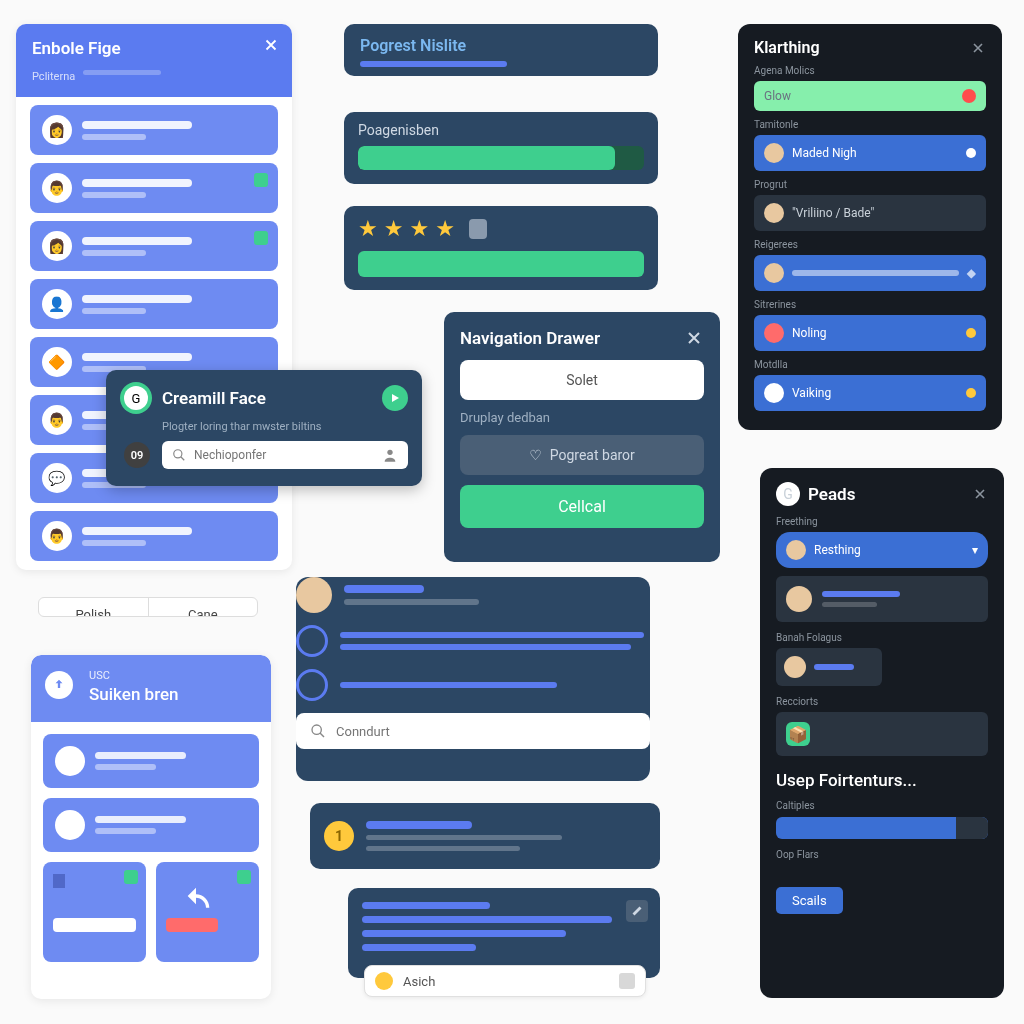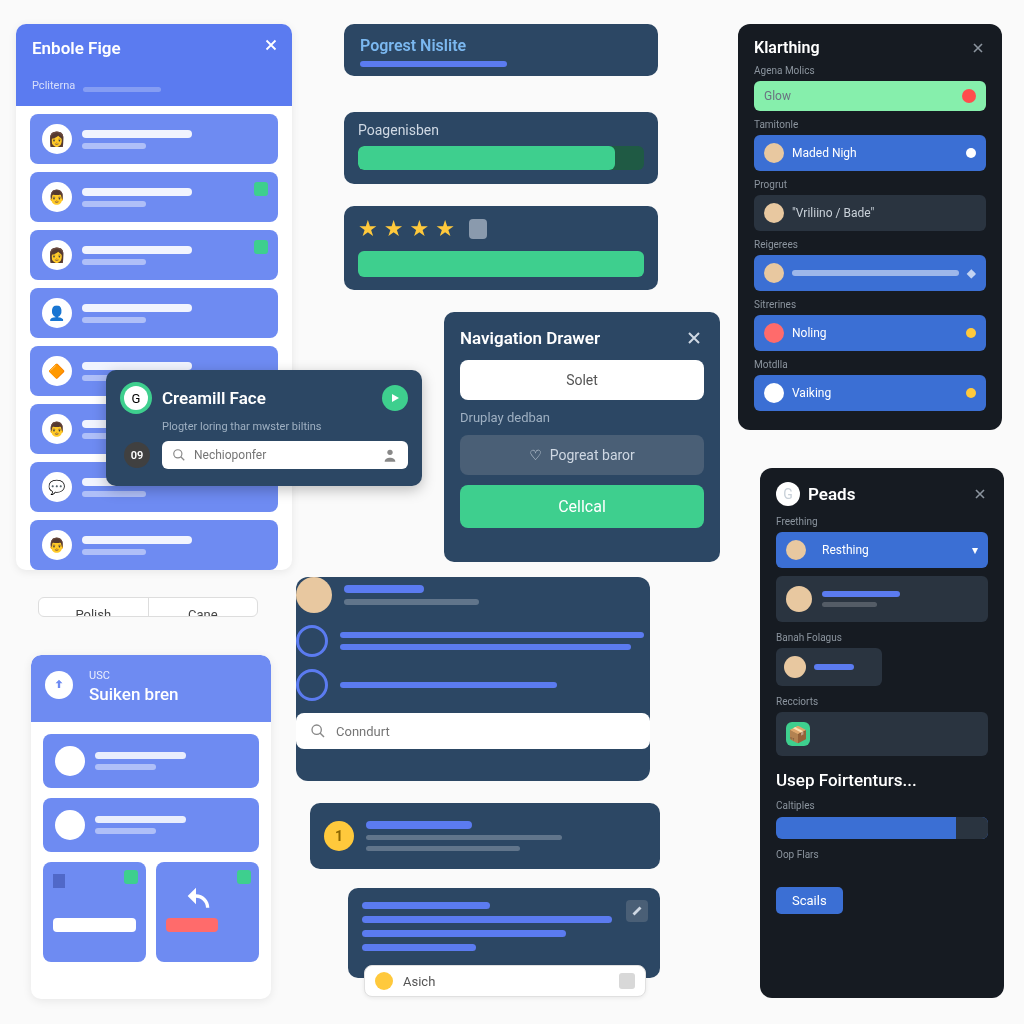--- a/index.html
+++ b/index.html
@@ -3,21 +3,21 @@
 <meta charset="utf-8">
 <style>
 *{box-sizing:border-box;margin:0;padding:0;font-family:-apple-system,BlinkMacSystemFont,'Segoe UI',Roboto,sans-serif}
 body{width:1024px;height:1024px;background:#fafafa;position:relative;overflow:hidden}
 .panel{position:absolute;border-radius:10px;overflow:hidden}
 
 
 #pA{left:16px;top:24px;width:276px;height:546px;background:#fff;box-shadow:0 2px 8px rgba(0,0,0,.08)}
 #pA .hdr{background:#5b7bf0;padding:14px 16px;color:#fff;position:relative}
 #pA .hdr .ttl{font-size:17px;font-weight:600}
-#pA .hdr .sub{font-size:11px;opacity:.75;margin-top:21px;display:flex;align-items:flex-end;gap:8px}
+#pA .hdr .sub{font-size:11px;opacity:.75;margin-top:12px;display:flex;align-items:flex-start;gap:8px}
 #pA .hdr .sub .bar{width:78px;height:5px;background:rgba(255,255,255,.35);border-radius:3px}
 #pA .hdr .x{position:absolute;right:12px;top:12px;width:18px;height:18px;color:#fff;cursor:pointer}
 #pA .list{padding:8px 14px 12px;display:flex;flex-direction:column;gap:8px}
 #pA .row{background:#6e8bf2;border-radius:8px;padding:10px 12px;display:flex;align-items:center;gap:10px;position:relative}
 #pA .row .av{width:30px;height:30px;border-radius:50%;background:#fff;flex:0 0 30px;display:flex;align-items:center;justify-content:center;font-size:14px;color:#5b7bf0;font-weight:600}
 #pA .row .txts{display:flex;flex-direction:column;gap:5px;flex:1}
 #pA .row .l1{width:60%;height:8px;background:rgba(255,255,255,.9);border-radius:4px}
 #pA .row .l2{width:35%;height:6px;background:rgba(255,255,255,.45);border-radius:4px}
 #pA .row .badge{position:absolute;right:10px;top:10px;width:14px;height:14px;background:#3ecf8e;border-radius:3px}
 
@@ -136,21 +136,21 @@
 #pM .fld .orb{position:absolute;right:10px;width:10px;height:10px;border-radius:50%;background:#ffc93c}
 #pM .fld .wo{position:absolute;right:10px;width:10px;height:10px;border-radius:50%;background:#fff}
 
 
 #pN{left:760px;top:468px;width:244px;height:530px;background:#161b22;border-radius:12px;padding:14px 16px;color:#c9d1d9}
 #pN .hdr{display:flex;align-items:center;gap:8px;margin-bottom:10px}
 #pN .hdr .g{width:24px;height:24px;border-radius:50%;background:#fff;display:flex;align-items:center;justify-content:center;font-size:14px}
 #pN .hdr .t{font-weight:600;font-size:17px;color:#fff;flex:1}
 #pN .hdr .x{color:#8b949e;cursor:pointer}
 #pN .sec{font-size:10px;color:#8b949e;margin:10px 0 5px}
-#pN .sel{background:#3b6fd4;border-radius:6px;padding:8px 10px;display:flex;align-items:center;gap:16px;color:#fff;font-size:12px}
+#pN .sel{background:#3b6fd4;border-radius:14px;padding:8px 10px;display:flex;align-items:center;gap:8px;color:#fff;font-size:12px}
 #pN .sel .av{width:20px;height:20px;border-radius:50%;background:#e8c8a0}
 #pN .sel .chev{margin-left:auto}
 #pN .card{background:#2a3440;border-radius:6px;padding:10px;display:flex;align-items:center;gap:10px;margin-top:8px}
 #pN .card .av{width:26px;height:26px;border-radius:50%;background:#e8c8a0}
 #pN .card .txts{display:flex;flex-direction:column;gap:5px;flex:1}
 #pN .card .l1{width:50%;height:6px;background:#5b7bf0;border-radius:3px}
 #pN .card .l2{width:35%;height:5px;background:rgba(255,255,255,.2);border-radius:3px}
 #pN .tight{background:#2a3440;border-radius:6px;padding:8px;display:flex;align-items:center;gap:8px;width:50%}
 #pN .tight .av{width:22px;height:22px;border-radius:50%;background:#e8c8a0}
 #pN .tight .bar{width:40px;height:6px;background:#5b7bf0;border-radius:3px}

